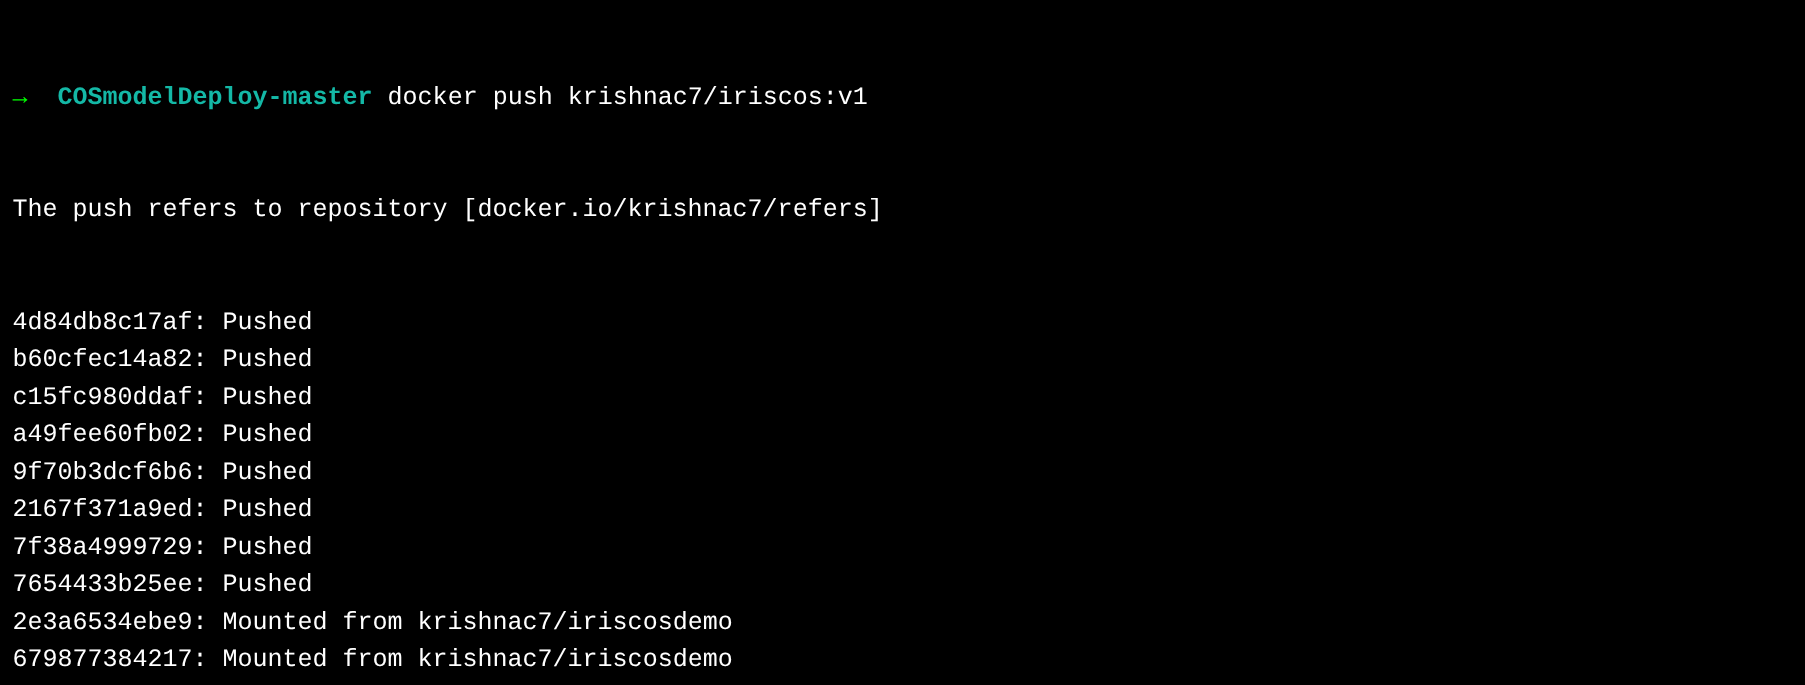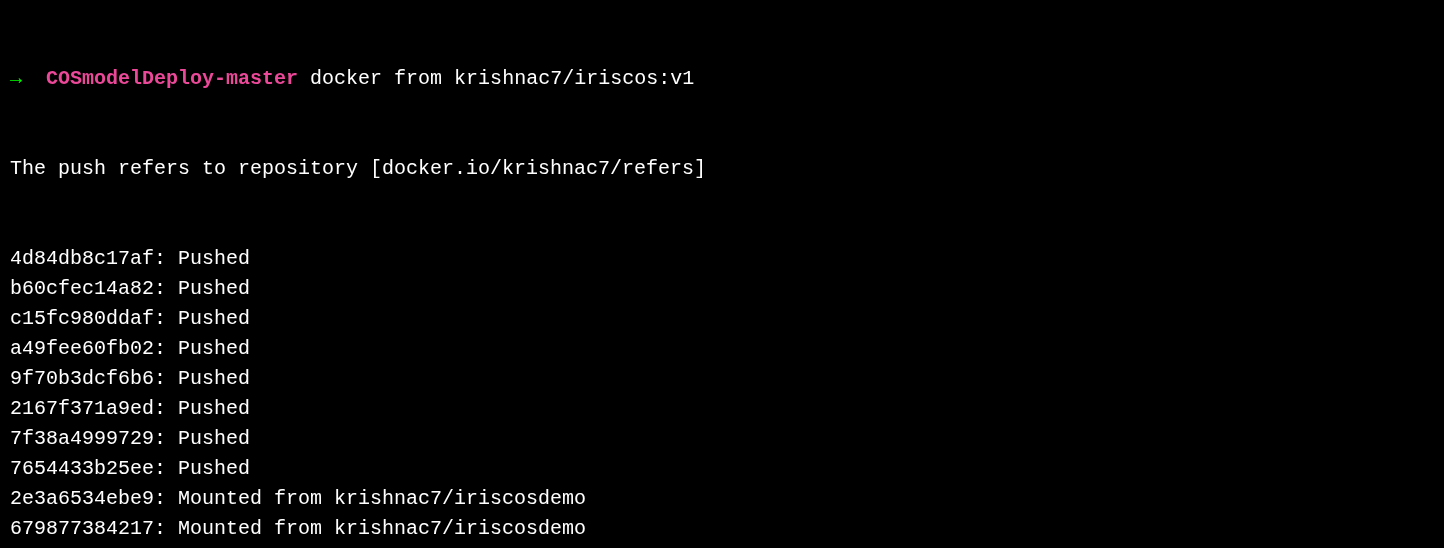--- a/index.html
+++ b/index.html
@@ -19,26 +19,26 @@
       white-space: pre;
     }
     .line {
       display: block;
     }
     .prompt-arrow {
       color: #00ff00;
       font-weight: bold;
     }
     .prompt-dir {
-      color: #ec4899;
+      color: #14b8a6;
       font-weight: bold;
     }
   </style>
 </head>
 <body>
 
 <div class="terminal">
-  <span class="line"><span class="prompt-arrow">→</span>  <span class="prompt-dir">COSmodelDeploy-master</span> <span>docker from krishnac7/iriscos:v1</span></span>
+  <span class="line"><span class="prompt-arrow">→</span>  <span class="prompt-dir">COSmodelDeploy-master</span> <span>docker push krishnac7/iriscos:v1</span></span>
   <span class="line">The push refers to repository [docker.io/krishnac7/refers]</span>
   <div id="layers-container"><span class="line"><span>4d84db8c17af</span><span>: </span><span>Pushed</span></span><span class="line"><span>b60cfec14a82</span><span>: </span><span>Pushed</span></span><span class="line"><span>c15fc980ddaf</span><span>: </span><span>Pushed</span></span><span class="line"><span>a49fee60fb02</span><span>: </span><span>Pushed</span></span><span class="line"><span>9f70b3dcf6b6</span><span>: </span><span>Pushed</span></span><span class="line"><span>2167f371a9ed</span><span>: </span><span>Pushed</span></span><span class="line"><span>7f38a4999729</span><span>: </span><span>Pushed</span></span><span class="line"><span>7654433b25ee</span><span>: </span><span>Pushed</span></span><span class="line"><span>2e3a6534ebe9</span><span>: </span><span>Mounted from krishnac7/iriscosdemo</span></span><span class="line"><span>679877384217</span><span>: </span><span>Mounted from krishnac7/iriscosdemo</span></span><span class="line"><span>660122f16169</span><span>: </span><span>Mounted from krishnac7/iriscosdemo</span></span></div>
   
   
 </div>
 
 </body></html>

